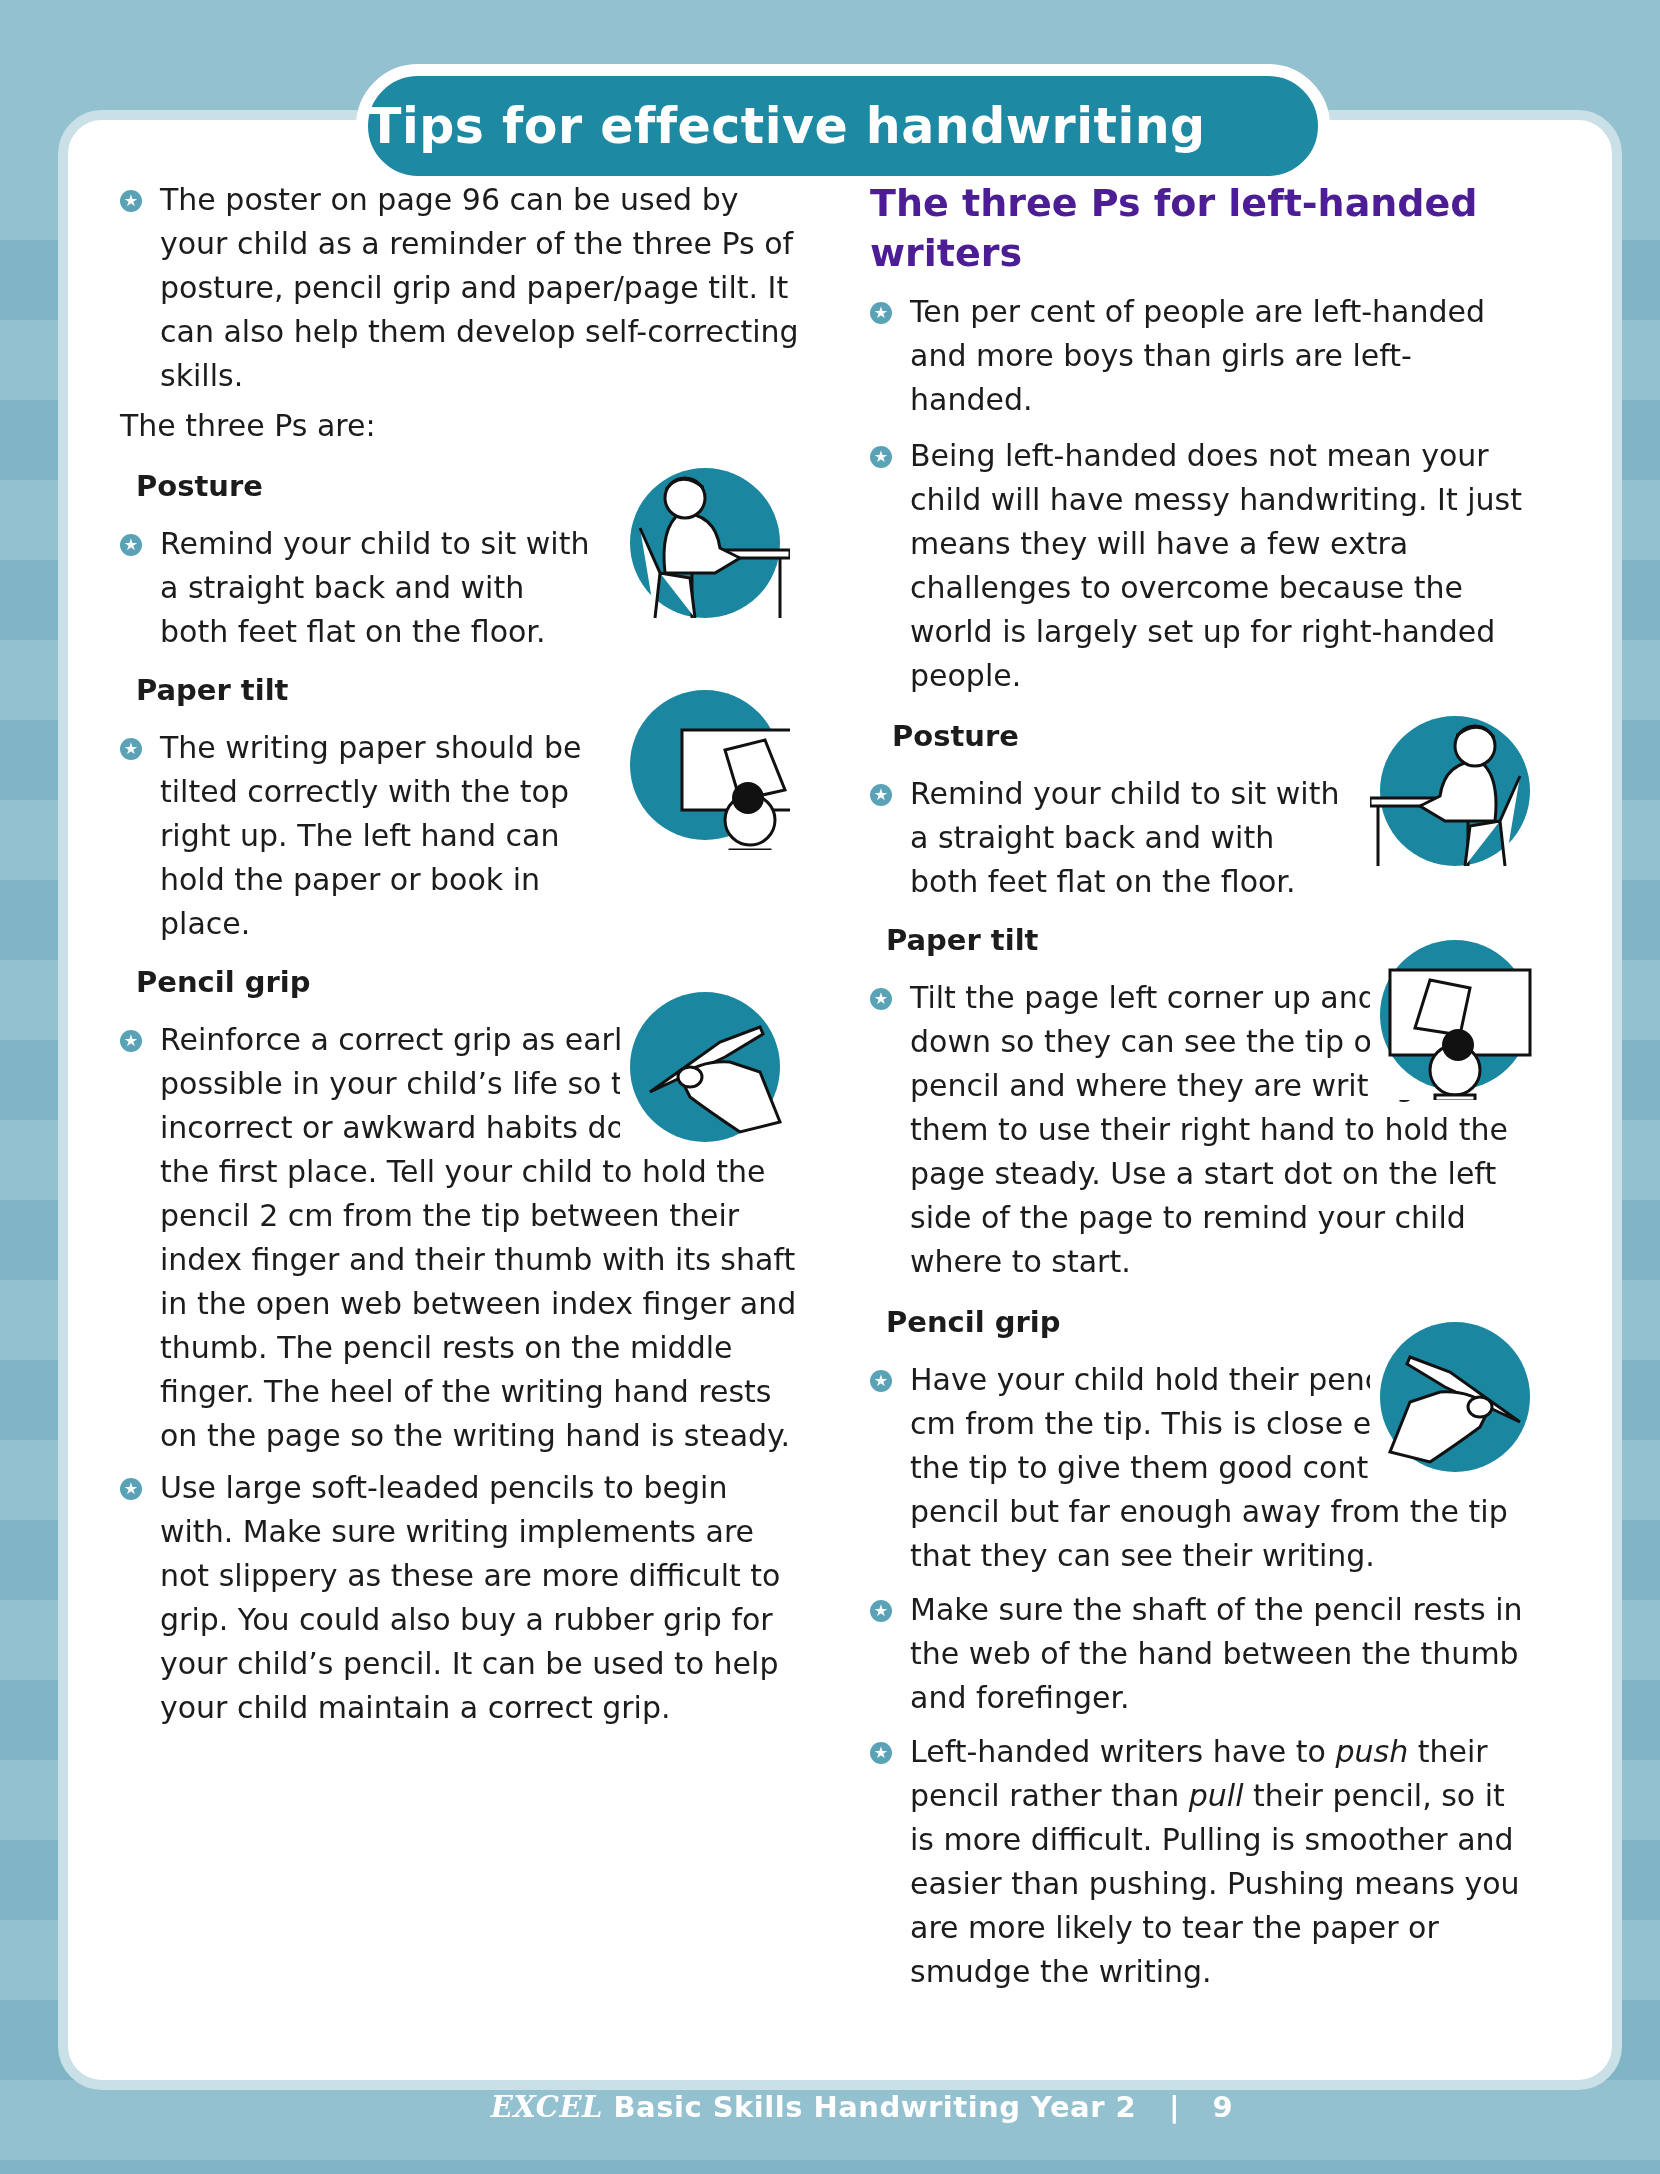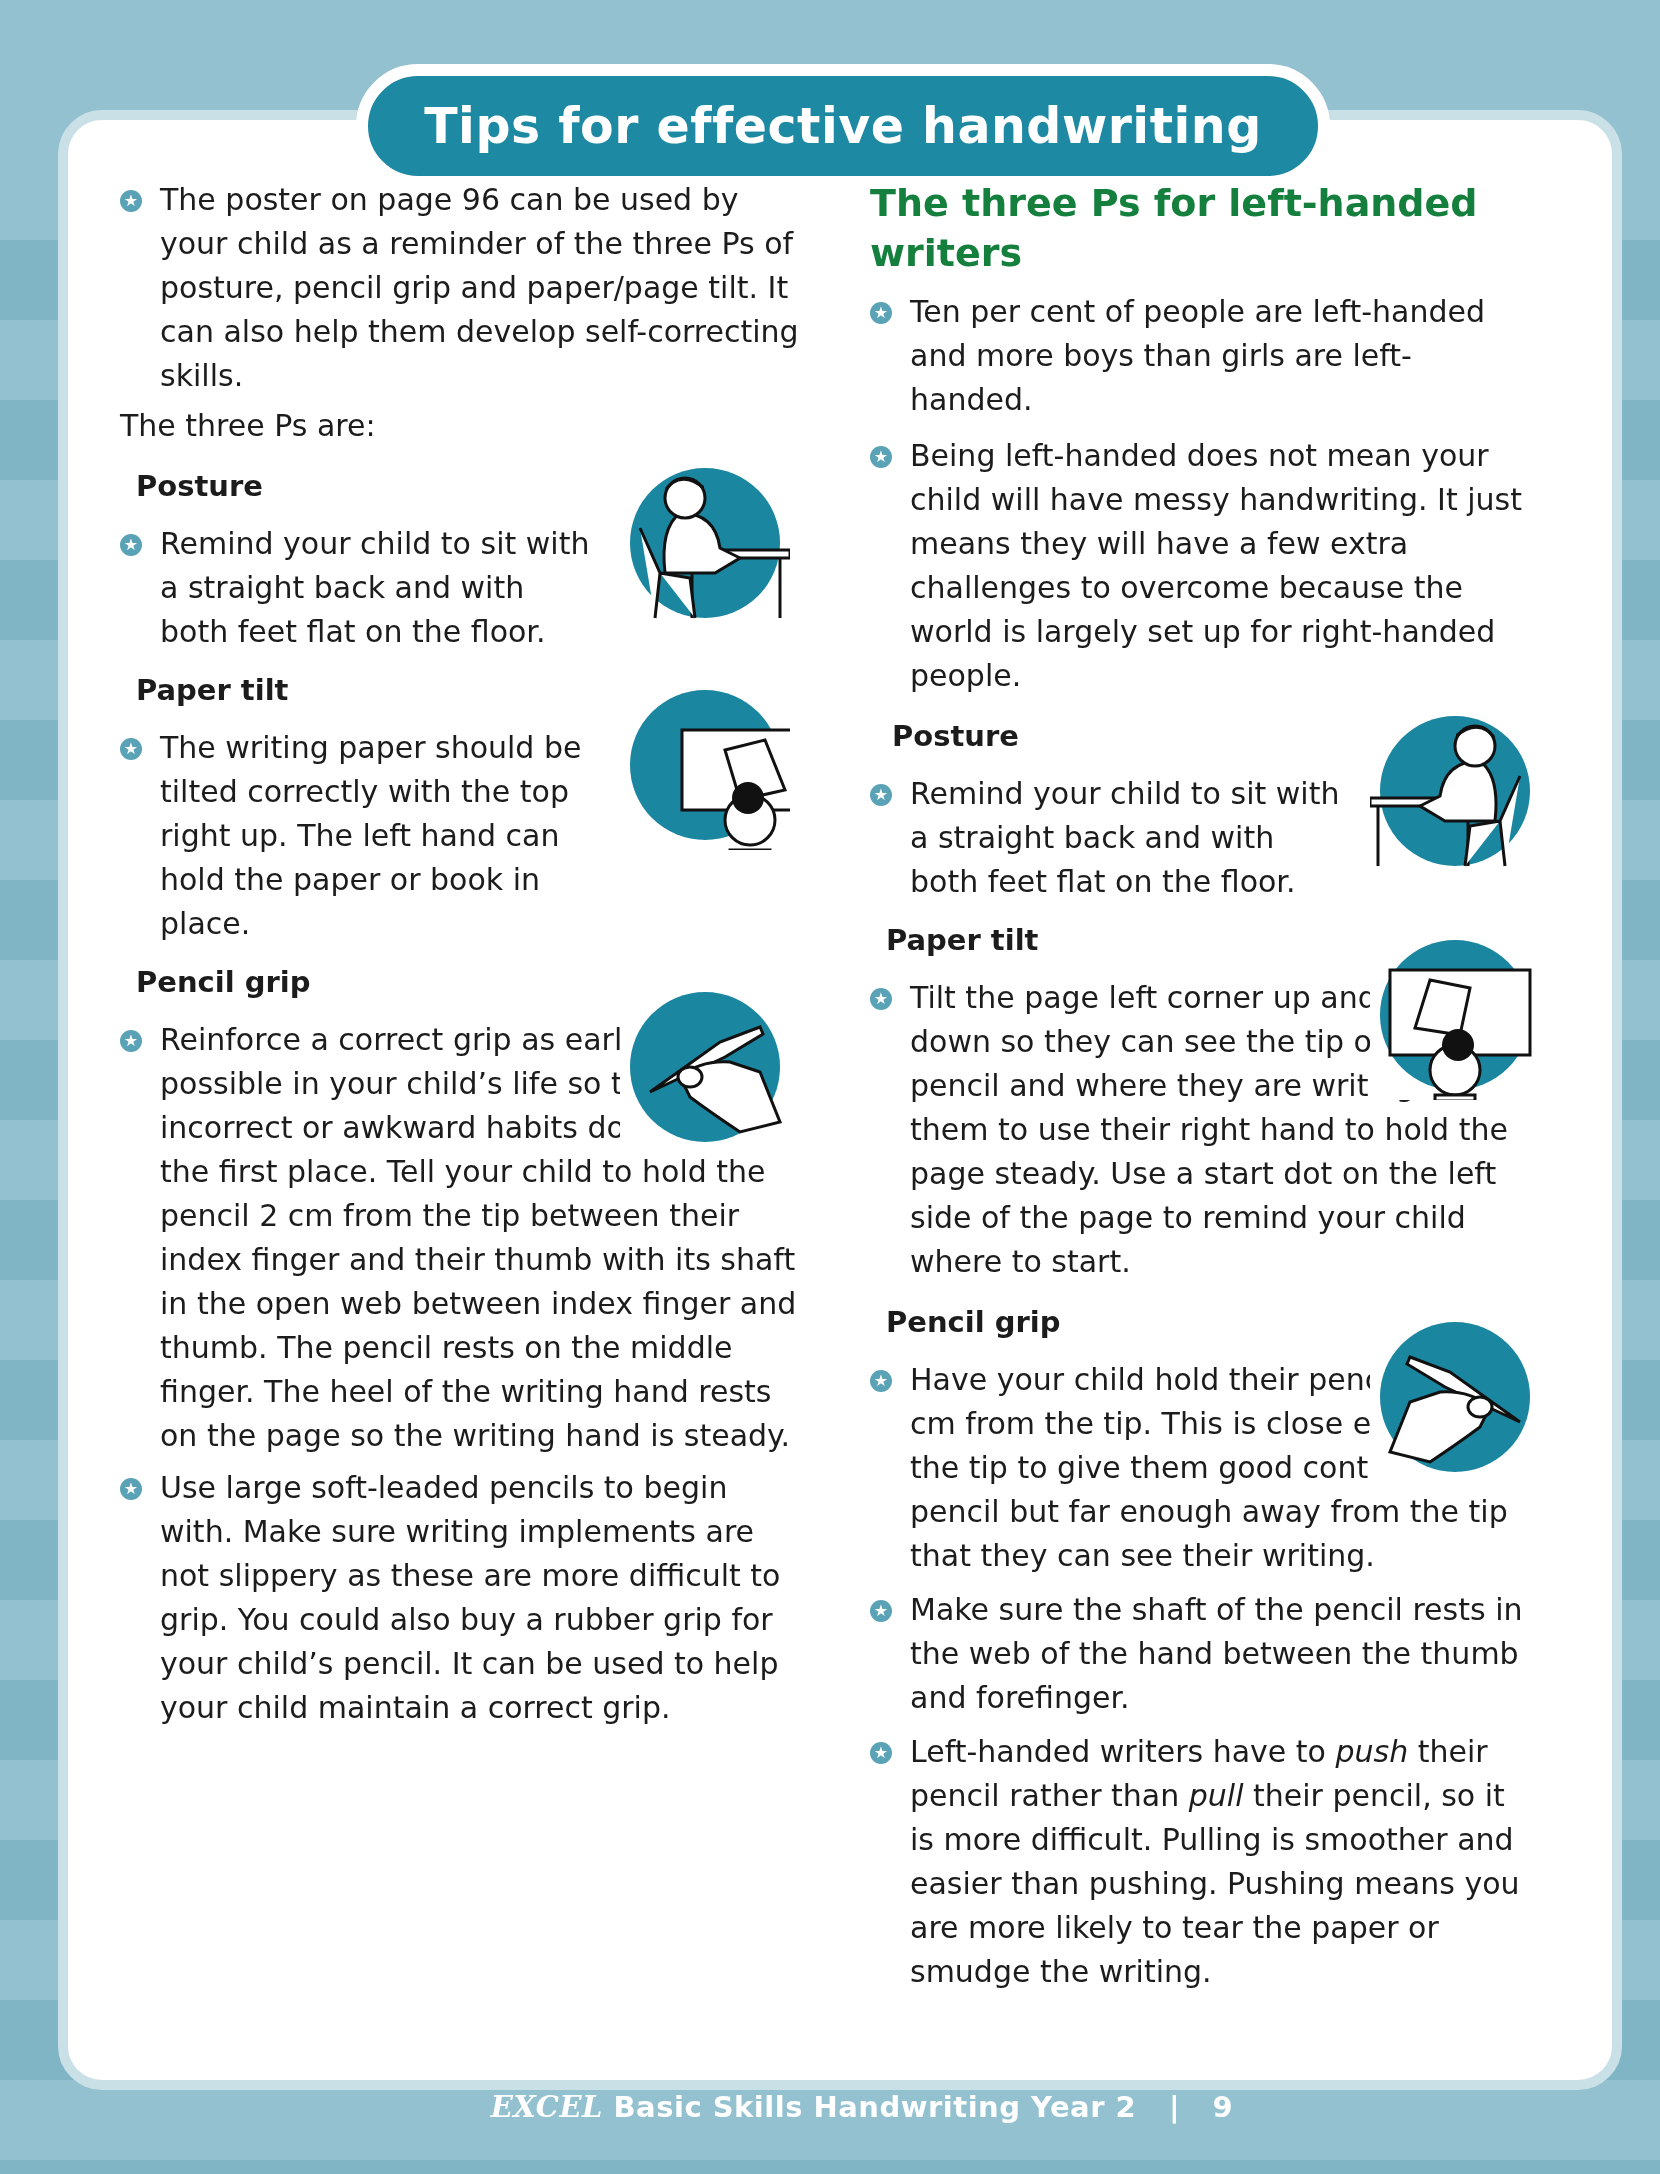--- a/index.html
+++ b/index.html
@@ -9,33 +9,33 @@
     background: repeating-linear-gradient(to bottom, #93c1cf 0px, #93c1cf 80px, #7fb5c4 80px, #7fb5c4 160px);
   }
   .topband { position:absolute; left:0; top:0; width:1660px; height:160px; background:#93c1cf; }
   .card {
     position:absolute; left:58px; top:110px; width:1544px; height:1960px;
     background:#fff; border:10px solid #c9e0e7; border-radius:44px;
   }
   .title-pill {
     position:absolute; left:356px; top:64px; width:950px; height:100px;
     background:#1d89a2; border:12px solid #fff; border-radius:62px;
-    display:flex; align-items:center; justify-content:center;
+    display:flex; align-items:center; 
   }
   .title-pill span { color:#fff; font-weight:bold; font-size:49px; letter-spacing:0.5px; }
   .col { position:absolute; top:170px; }
   .col-left { left:120px; width:680px; }
   .col-right { left:870px; width:660px; }
   .p { font-size:30px; line-height:44px; }
   .bullet { position:relative; padding-left:40px; margin:0; }
   .bullet .star {
     position:absolute; left:0; top:12px; width:22px; height:22px; border-radius:50%;
     background:#5aa3b6; color:#fff; font-size:16px; line-height:22px; text-align:center;
   }
-  .h2 { color:#15803d; font-weight:bold; font-size:38px; line-height:50px; margin:0; }
+  .h2 { color:#4c1d95; font-weight:bold; font-size:38px; line-height:50px; margin:0; }
   .h3 { font-weight:bold; font-size:29px; line-height:40px; margin:16px; }
   .illus { position:absolute; width:170px; height:170px; }
   .illus .disc { position:absolute; left:10px; top:10px; width:150px; height:150px; border-radius:50%; background:#1a86a0; }
   .footer {
     position:absolute; left:0; top:2090px; width:1660px; text-align:center;
     color:#fff; font-size:29px; font-weight:bold; letter-spacing:0.5px;margin-left:32px;
   }
   .footer .brand { font-family:"DejaVu Serif", serif; font-style:italic; }
   .footer .sep { margin:0 22px; }
   i { font-style:italic; }

